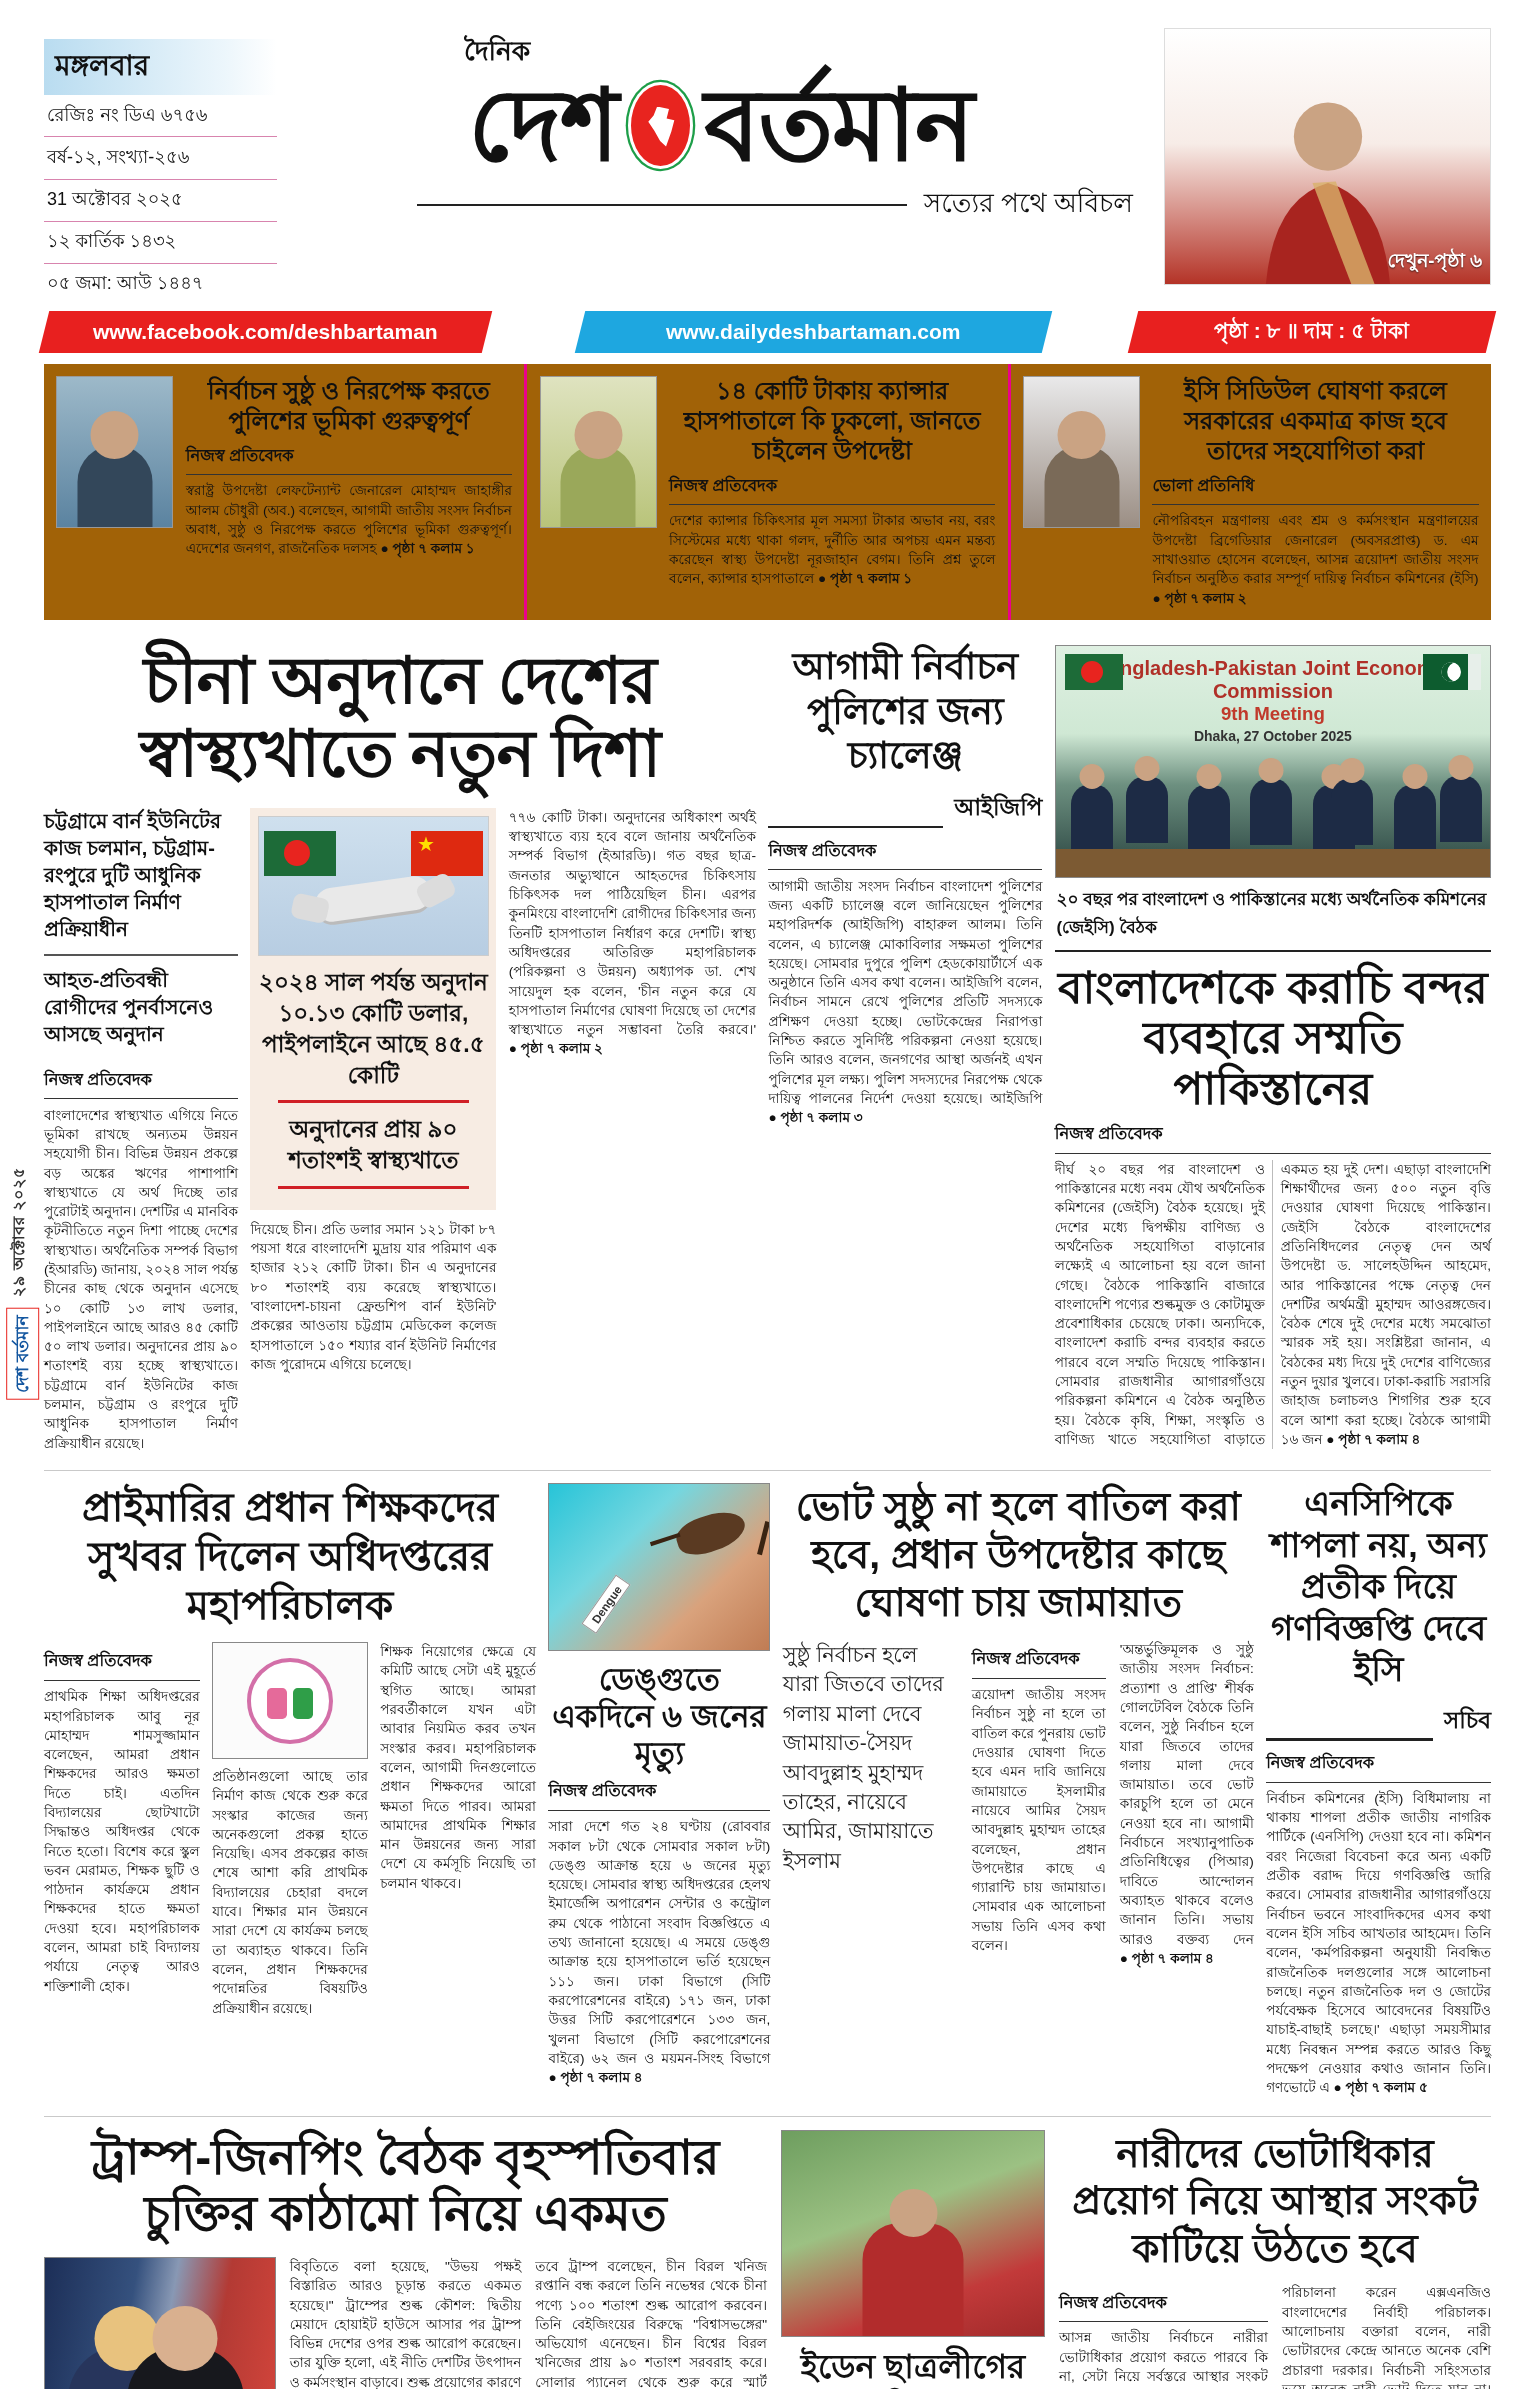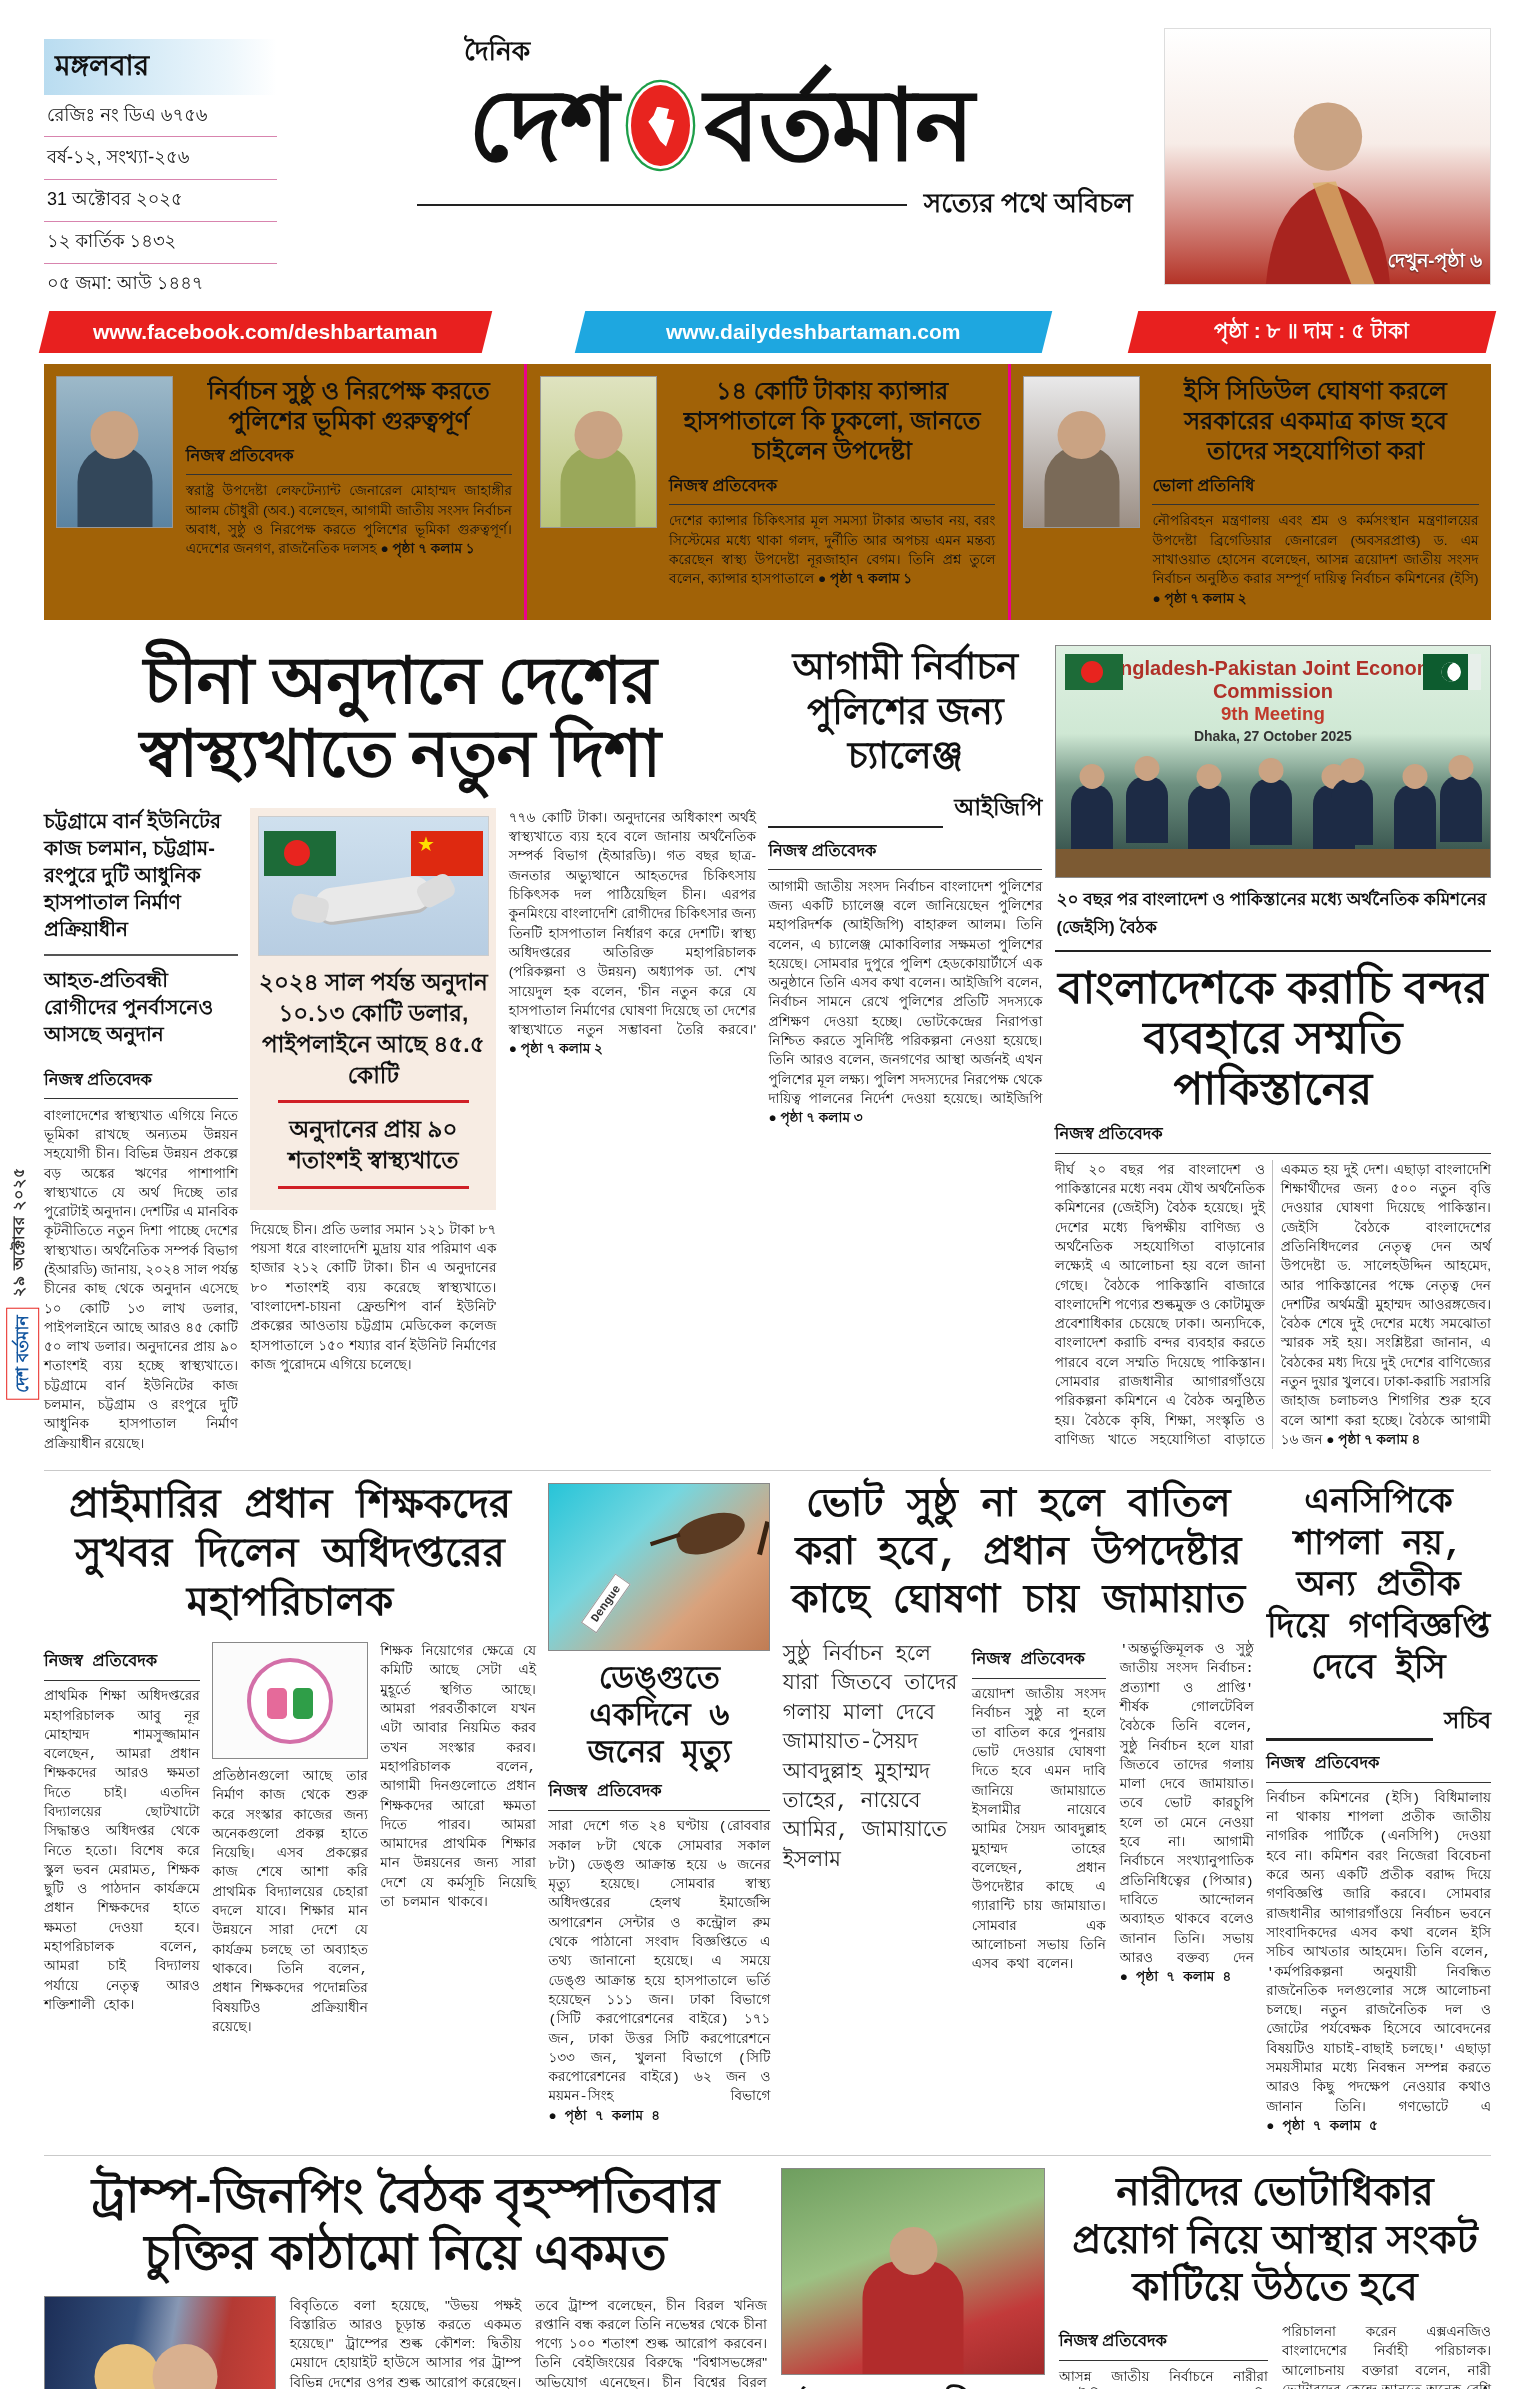--- a/index.html
+++ b/index.html
@@ -18,21 +18,21 @@
   .masthead { flex:1; text-align:center; padding-top:3.1px; }
   .daily { font-size:26.4px; font-weight:bold; text-align:left; margin-left:187px; }
   .bigtitle { display:flex; align-items:center; justify-content:center; gap:11px; }
   .bigtitle .word { font-size:100px; font-weight:900; letter-spacing:-1.6px; line-height:1.0; }
   .logo-oval { width:65px; height:87px; border-radius:50%; background:#e8241f;
                border:3.1px solid #fff; box-shadow:0 0 0 2.3px #1d9e48; position:relative; flex:0 0 auto; }
   .logo-oval .map { position:absolute; left:17px; top:22px; width:29.6px; height:40px; background:#fff;
                     clip-path:polygon(30% 0,70% 6%,62% 30%,88% 34%,78% 62%,60% 100%,40% 86%,20% 60%,0 38%,18% 22%); }
   .tagline-row { display:flex; align-items:center; justify-content:flex-end; gap:17px; margin:7.8px 31px 0 140px; }
   .tagline-row .rule { flex:1; height:2.3px; background:#222; }
-  .tagline { font-size:26.4px; font-weight:bold; }
+  .tagline { font-size:26.4px; font-weight:normal; }
   .promo { width:327px; height:257px; position:relative; border:0.8px solid #ddd;
            background:linear-gradient(180deg,#ffffff 0%,#f7ece7 45%,#b43327 100%); }
   .promo svg { position:absolute; bottom:0; left:50%; transform:translateX(-50%); }
   .promo-cap { position:absolute; right:7.8px; bottom:6.2px; color:#fff; font-size:18.7px; font-weight:bold;
                text-shadow:0 0.8px 1.6px rgba(0,0,0,.6); }
 
   
   .strip { display:flex; align-items:stretch; height:42px; margin-top:6.2px; }
   .chip { color:#fff; font-weight:bold; font-size:21px; display:flex; align-items:center;
           justify-content:center; transform:skewX(-14deg); padding:0 23px; }
@@ -100,21 +100,21 @@
   .kflag.bd::after { content:""; position:absolute; left:15.6px; top:7px; width:22px; height:22px; border-radius:50%; background:#e8241f; }
   .kflag.pk { right:9.3px; background:#0d5c2f; }
   .kflag.pk::before { content:""; position:absolute; right:0; top:0; width:12.4px; height:36px; background:#fff; opacity:.9; }
   .kflag.pk::after { content:""; position:absolute; left:18.7px; top:7.8px; width:20px; height:20px; border-radius:50%;
                      background:#fff; clip-path:circle(50%); box-shadow:inset 6.2px 0 0 #0d5c2f; }
   .kcap { font-size:17px; font-weight:bold; padding:7.8px 1.6px; border-bottom:2.3px solid #222; }
   .khead { font-size:44px; font-weight:900; text-align:center; line-height:1.15; margin-top:11px; }
   .kbody { columns:2; column-gap:15.6px; column-rule:0.8px solid #bbb; margin-top:4.7px; }
 
   
-  .band2 { margin-top:17px; border-top:0.8px solid #c9c9c9; padding-top:12.4px; display:flex; gap:12.4px;font-family:Liberation Mono, monospace; }
+  .band2 { margin-top:17px; border-top:0.8px solid #c9c9c9; padding-top:12.4px; display:flex; gap:12.4px; }
   .primary { width:492px; }
   .p-head { font-size:40px; font-weight:900; text-align:center; line-height:1.22; }
   .p-cols { display:flex; gap:12.4px; margin-top:12.4px; }
   .p-col { flex:1; }
   .p-logo { height:117px; border:0.8px solid #888; background:#fbfbfb; position:relative; margin-bottom:7.8px; }
   .p-logo .ring { position:absolute; left:50%; top:50%; transform:translate(-50%,-50%); width:86px; height:86px;
                   border-radius:50%; border:4.7px solid #d36fa8; background:#fff; }
   .p-logo .kid1,.p-logo .kid2 { position:absolute; top:45px; width:20px; height:31px; border-radius:4.7px; }
   .p-logo .kid1 { left:calc(50% - 23px); background:#e56a9a; }
   .p-logo .kid2 { left:calc(50% + 3.1px); background:#2f9e48; }

